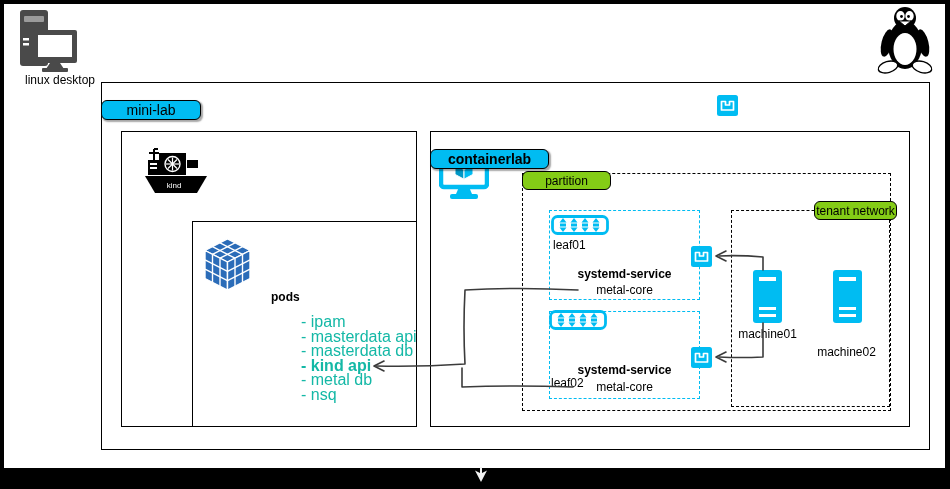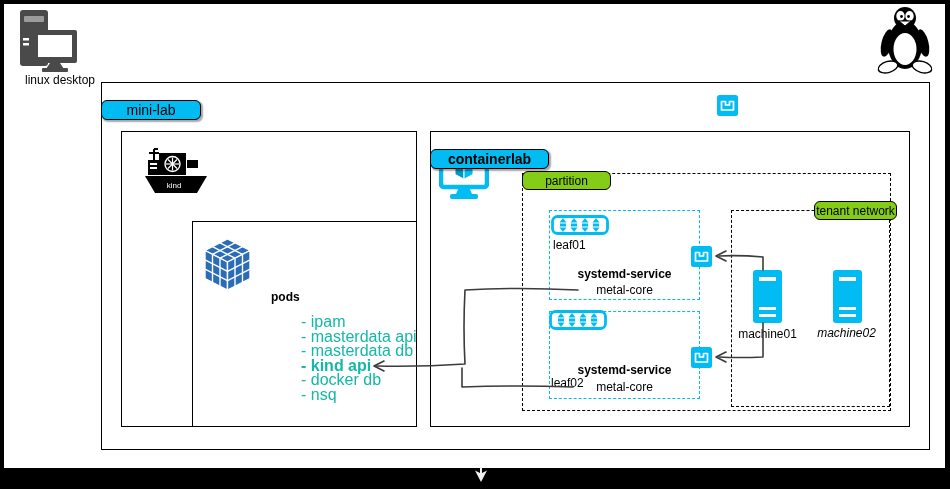--- a/index.html
+++ b/index.html
@@ -114,21 +114,21 @@
       <line x1="31" y1="20.2" x2="31" y2="48.2"></line>
     </g>
   </svg>
 
   <div class="txt bold" style="left:271px;top:290px;">pods</div>
   <div class="podlist" style="left:301px;top:315px;">
     <div>- ipam</div>
     <div>- masterdata api</div>
     <div>- masterdata db</div>
     <div class="bold">- kind api</div>
-    <div>- docker db</div>
+    <div>- metal db</div>
     <div>- nsq</div>
   </div>
 
   <div class="box" style="left:430px;top:131px;width:480px;height:296px;"></div>
   <div class="taglabel bold" style="left:430px;top:121px;width:119px;height:20px;">
     <span>containerlab</span>
   </div>
 
   <svg class="abs" style="left:439px;top:151px;" width="50" height="49" viewBox="0 0 50 49">
     <rect x="2" y="2" width="46" height="34" rx="3" fill="#fff" stroke="#00BCF2" stroke-width="4.5"></rect>
@@ -231,21 +231,21 @@
     <rect x="6" y="44" width="17" height="3" fill="#fff"></rect>
   </svg>
   <div class="txt center" style="left:725px;top:327px;width:85px;">machine01</div>
 
   <svg class="abs" style="left:833px;top:270px;" width="29" height="53" viewBox="0 0 29 53">
     <rect x="0" y="0" width="29" height="53" rx="3" fill="#00BCF2"></rect>
     <rect x="6" y="7" width="17" height="4" fill="#fff"></rect>
     <rect x="6" y="37" width="17" height="3" fill="#fff"></rect>
     <rect x="6" y="44" width="17" height="3" fill="#fff"></rect>
   </svg>
-  <div class="txt center" style="left:804px;top:326px;width:85px;font-style:italic;">machine02</div>
+  <div class="txt center" style="left:804px;top:345px;width:85px;">machine02</div>
 
   <svg class="overlay" viewBox="0 0 950 489">
     <g fill="none" stroke="#3B3B3B" stroke-width="1.6" stroke-linecap="round" stroke-linejoin="round">
       <path d="M578 290 Q518 287 465 290 Q463 328 465 364 Q420 367 376 366"></path>
       <path d="M573 387 Q516 385 462 387 L462 368"></path>
       <path d="M374 366 L384 361 M374 366 L384 371"></path>
       <path d="M763 270 L763 257 Q740 255 719 256"></path>
       <path d="M716 256 L726 251 M716 256 L726 261"></path>
       <path d="M763 323 L763 357 Q740 358 719 357"></path>
       <path d="M716 357 L726 352 M716 357 L726 362"></path>

